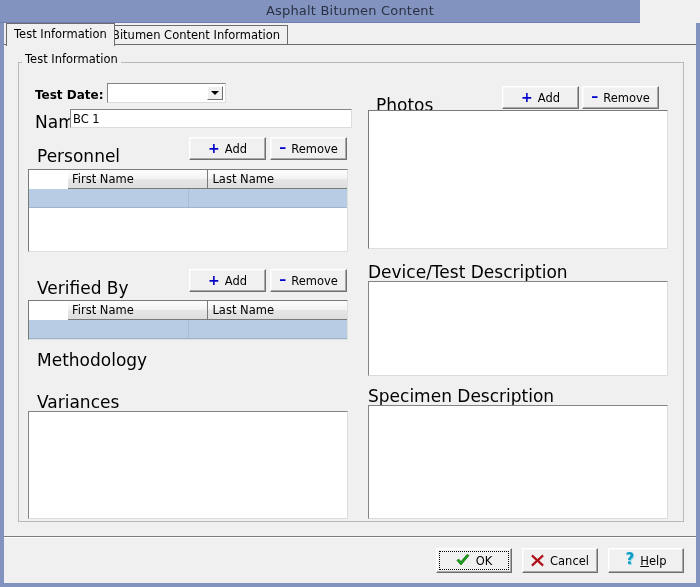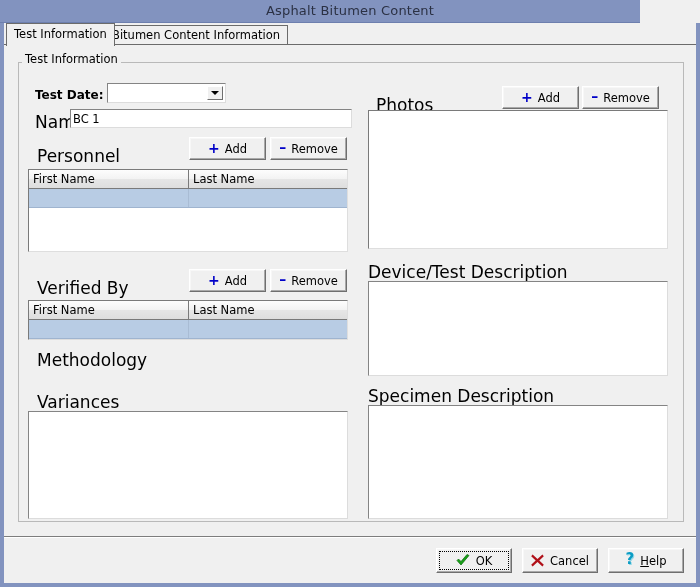--- a/index.html
+++ b/index.html
@@ -233,20 +233,21 @@
     border-color: #7a7a7a #dedede #dedede #7a7a7a;
     box-sizing: border-box;
     overflow: hidden;
   }
   .grid-header {
     display: flex;
     height: 19px;
     background: linear-gradient(to bottom, #fdfdfd 0%, #f3f3f3 48%, #e6e6e6 52%, #dedede 100%);
     border-bottom: 1px solid #7a7a7a;
     box-sizing: border-box;
+    margin-left: 39px;
   }
   .grid-header .cell {
     line-height: 18px;
     font-size: 11.5px;
     padding-left: 4px;
     box-sizing: border-box;
     border-right: 1px solid #7a7a7a;
     overflow: hidden;
     white-space: nowrap;
   }

